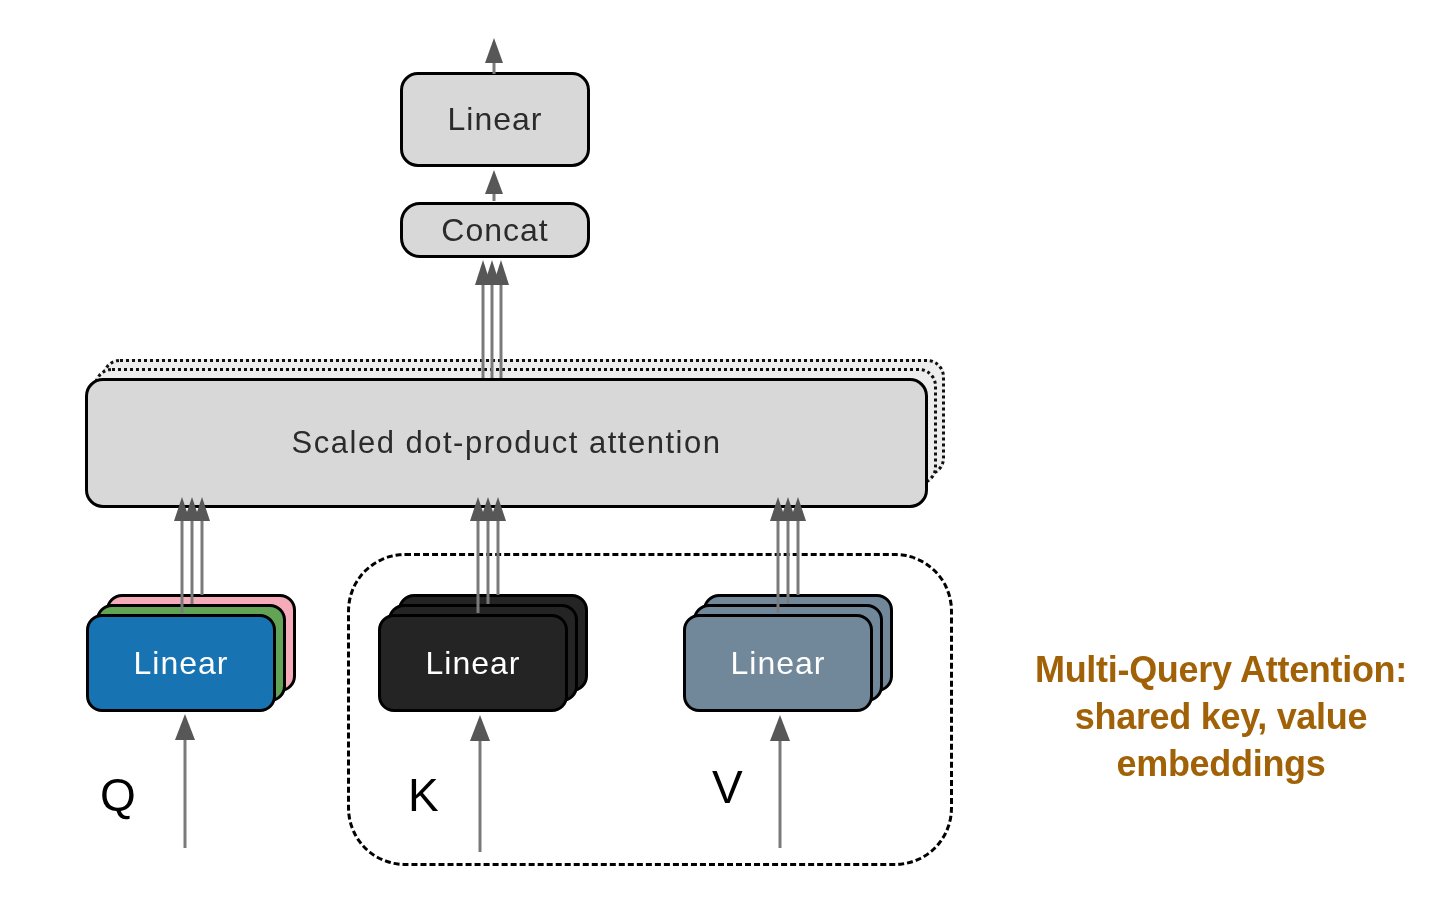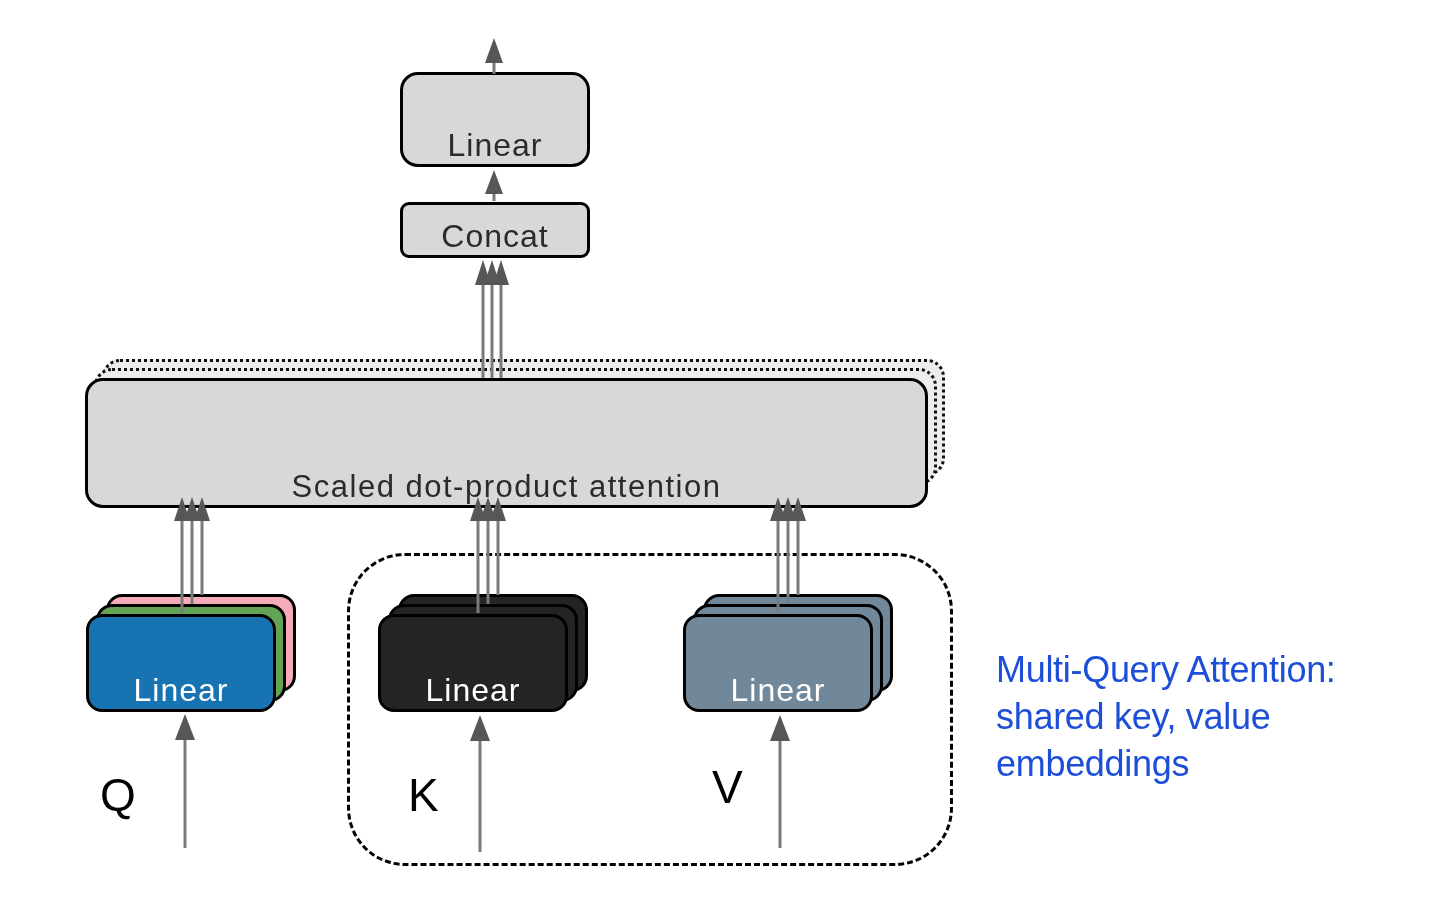--- a/index.html
+++ b/index.html
@@ -9,21 +9,21 @@
     height: 903px;
     background: #ffffff;
     overflow: hidden;
     font-family: "Liberation Sans", sans-serif;
   }
   .box {
     position: absolute;
     box-sizing: border-box;
     border: 3px solid #000000;
     display: flex;
-    align-items: flex-end;
+    align-items: center;
     justify-content: center;
     text-align: center;
   }
   .gray-box {
     background: #d8d8d8;
     color: #2b2b2b;
   }
   .ghost-box {
     background: #ededed;
     border: 3px dotted #111111;
@@ -37,21 +37,21 @@
     font-size: 31px;
     letter-spacing: 1.5px;
     color: #2b2b2b;
   }
   .stack-label {
     font-size: 32px;
     letter-spacing: 1px;
     color: #ffffff;
   }
   .top-linear   { left: 400px; top: 72px;  width: 190px; height: 95px;  border-radius: 18px; }
-  .concat       { left: 400px; top: 202px; width: 190px; height: 56px;  border-radius: 9px; }
+  .concat       { left: 400px; top: 202px; width: 190px; height: 56px;  border-radius: 20px; }
   .attn-main    { left: 85px;  top: 378px; width: 843px; height: 130px; border-radius: 18px; }
   .attn-ghost-1 { left: 94px;  top: 368px; width: 843px; height: 117px; border-radius: 18px; }
   .attn-ghost-2 { left: 102px; top: 359px; width: 843px; height: 117px; border-radius: 18px; }
   .stack-box { width: 190px; height: 98px; border-radius: 16px; }
   .q-front { left: 86px;  top: 614px; background: #1873b2; }
   .q-mid   { left: 96px;  top: 604px; background: #62a355; }
   .q-back  { left: 106px; top: 594px; background: #f6abba; }
   .k-front { left: 378px; top: 614px; background: #242424; }
   .k-mid   { left: 388px; top: 604px; background: #242424; }
   .k-back  { left: 398px; top: 594px; background: #242424; }
@@ -73,25 +73,26 @@
     font-weight: 400;
   }
   .q-letter { left: 100px; top: 768px; }
   .k-letter { left: 408px; top: 768px; }
   .v-letter { left: 712px; top: 760px; }
   .caption {
     position: absolute;
     left: 996px; top: 646px;
     width: 450px;
     font-size: 36px;
-    font-weight: 400;
+    font-weight: 700;
     line-height: 47px;
     letter-spacing: -0.3px;
-    color: #1d4ed8;
+    color: #a16207;
     white-space: pre-line;
+    text-align: center;
   }
   .arrows {
     position: absolute;
     left: 0; top: 0;
     width: 1448px; height: 903px;
     z-index: 10;
     pointer-events: none;
   }
   .arrows line { stroke: #7a7a7a; stroke-width: 3; }
   .arrows polygon { fill: #575757; }

